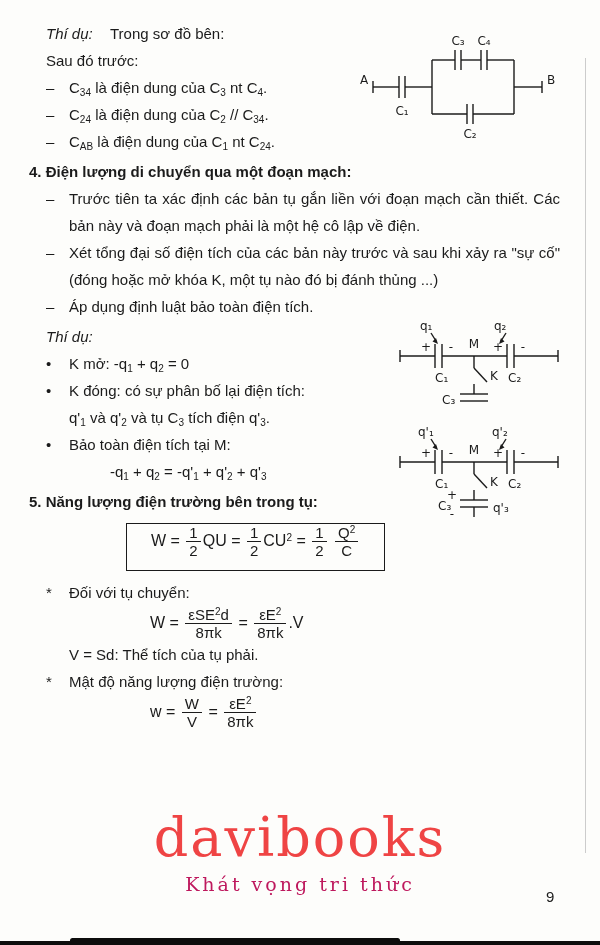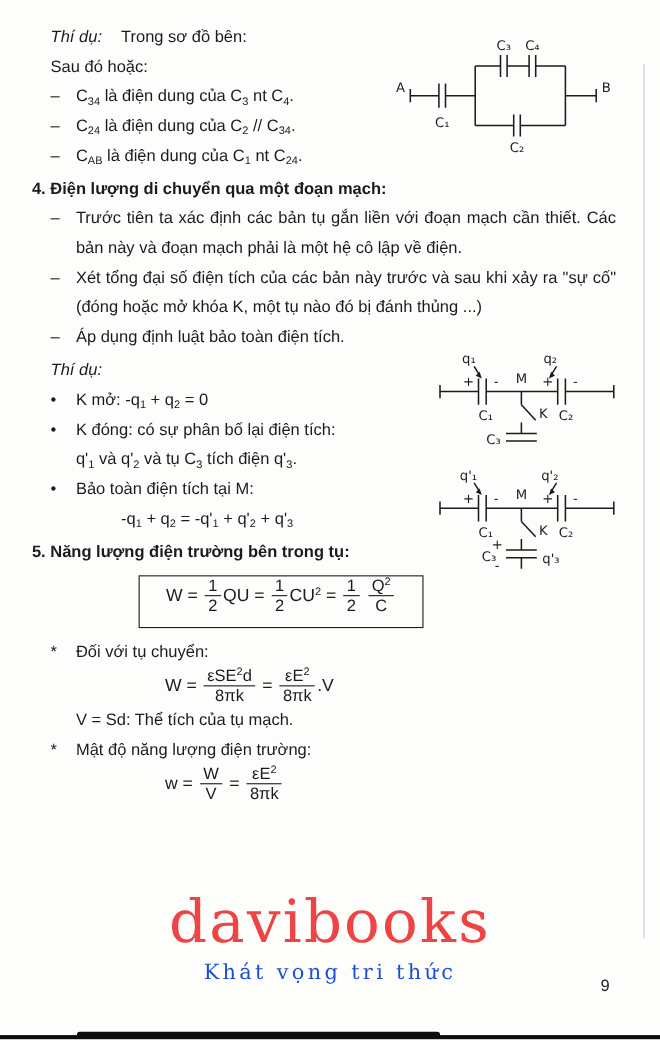--- a/index.html
+++ b/index.html
@@ -29,21 +29,21 @@
   .frac { display:inline-block; vertical-align:middle; text-align:center; margin:0 2px; line-height:1.15; }
   .frac .num, .frac .den { display:block; font-size:15px; padding:0 3px; }
   .frac .den { border-top:1.3px solid #1b1b1b; }
   .formula-box { display:inline-block; border:1.6px solid #1b1b1b; padding:0 24px 10px; margin:8px 0 8px 80px; }
   .circuit { position:absolute; z-index:2; }
   .circuit line { stroke:#1b1b1b; stroke-width:1.4; }
   .circuit text { font-size:12px; fill:#1b1b1b; font-family:"DejaVu Sans",sans-serif; }
   .circuit .arrow { fill:#1b1b1b; stroke:none; }
   .watermark { position:absolute; left:0; top:806px; width:100%; text-align:center; z-index:1; }
   .wm-main { font-family:"DejaVu Serif",serif; font-size:54px; color:#ef4444; letter-spacing:2px; }
-  .wm-sub  { font-family:"DejaVu Serif",serif; font-size:19px; color:#1d4ed8; letter-spacing:3px; margin-top:4px; }
+  .wm-sub  { font-family:"DejaVu Serif",serif; font-size:19px; color:#be185d; letter-spacing:3px; margin-top:4px; }
   .page-number { position:absolute; left:546px; top:888px; font-size:15px; z-index:2; }
   .scan-edge-right { position:absolute; left:585px; top:58px; width:1px; height:795px; background:#cccccc; }
   .scan-bottom   { position:absolute; left:0; bottom:0; width:100%; height:4px; background:#0d0d0d; }
   .scan-bottom-2 { position:absolute; left:70px; bottom:2px; width:330px; height:5px; background:#0d0d0d; border-radius:3px; }
 </style>
 </head>
 <body>
 
 <div class="page">
 
@@ -178,21 +178,21 @@
     <text x="99" y="88">q'₃</text>
   </svg>
 
   <div class="content">
 
     <div class="line">
       <span class="italic lbl">Thí dụ:</span><span>Trong sơ đồ bên:</span>
     </div>
 
 
-    <div class="line">Sau đó hoặc:</div>
+    <div class="line">Sau đó trước:</div>
 
     <div class="line hang">
       <span class="marker">–</span>
       <span>C<sub>34</sub> là điện dung của C<sub>3</sub> nt C<sub>4</sub>.</span>
     </div>
     <div class="line hang">
       <span class="marker">–</span>
       <span>C<sub>24</sub> là điện dung của C<sub>2</sub> // C<sub>34</sub>.</span>
     </div>
     <div class="line hang">
@@ -238,21 +238,21 @@
 
     <div class="formula-box">
       <div class="formula">W = <span class="frac"><span class="num">1</span><span class="den">2</span></span>QU = <span class="frac"><span class="num">1</span><span class="den">2</span></span>CU<sup>2</sup> = <span class="frac"><span class="num">1</span><span class="den">2</span></span> <span class="frac"><span class="num">Q<sup>2</sup></span><span class="den">C</span></span></div>
     </div>
 
     <div class="line hang">
       <span class="marker">*</span>
       <span>Đối với tụ chuyển:</span>
     </div>
     <div class="line ml104 formula">W = <span class="frac"><span class="num">εSE<sup>2</sup>d</span><span class="den">8πk</span></span> = <span class="frac"><span class="num">εE<sup>2</sup></span><span class="den">8πk</span></span>.V</div>
-    <div class="line ml23">V = Sd: Thể tích của tụ mạch.</div>
+    <div class="line ml23">V = Sd: Thể tích của tụ phải.</div>
     <div class="line hang">
       <span class="marker">*</span>
       <span>Mật độ năng lượng điện trường:</span>
     </div>
     <div class="line ml104 formula">w = <span class="frac"><span class="num">W</span><span class="den">V</span></span> = <span class="frac"><span class="num">εE<sup>2</sup></span><span class="den">8πk</span></span></div>
 
   </div>
 
   <div class="watermark">
     <div class="wm-main">davibooks</div>

